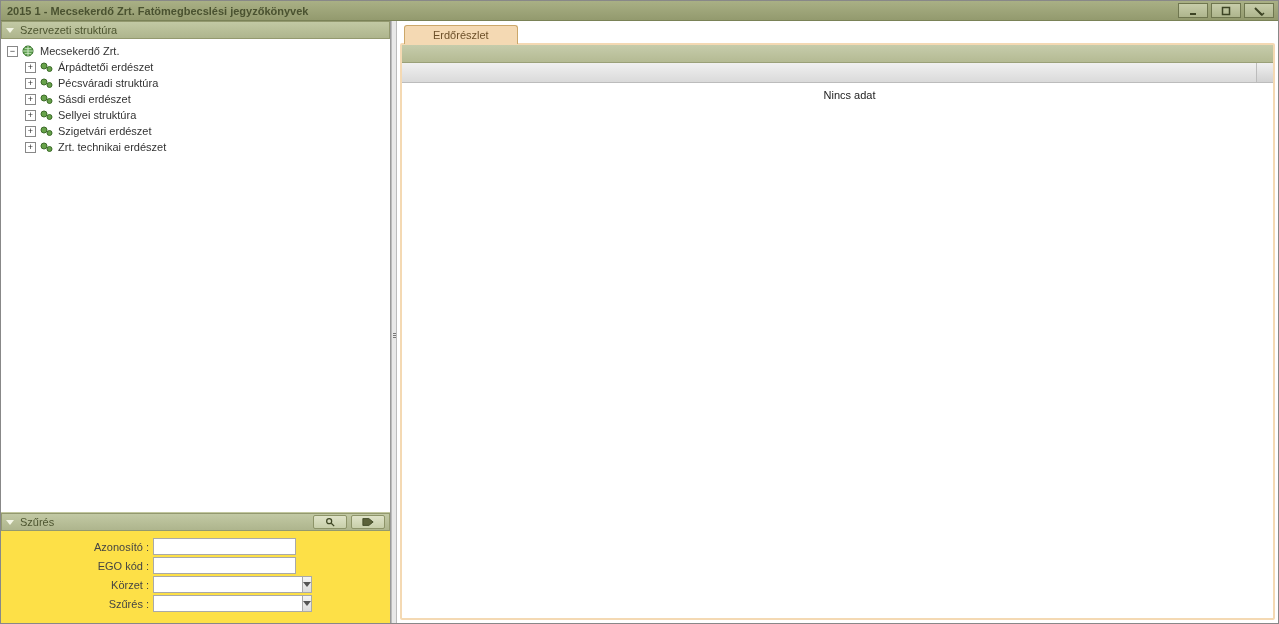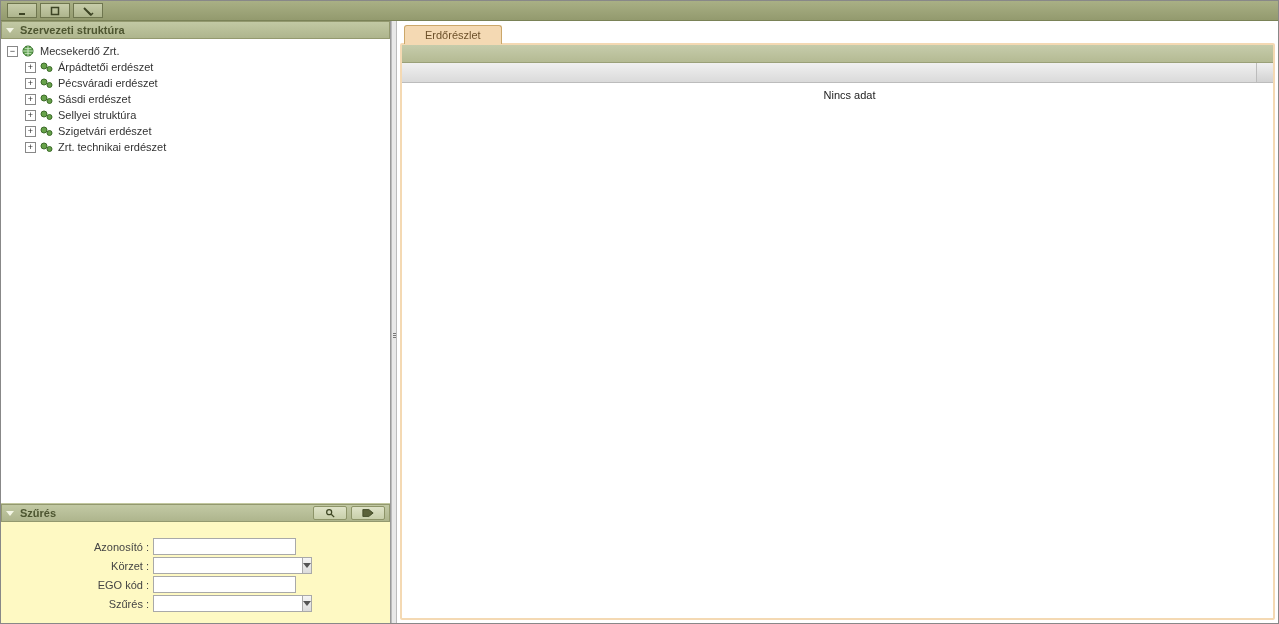--- a/index.html
+++ b/index.html
@@ -75,21 +75,21 @@
     background: #fff;
     padding: 3px;
   }
   .panel-header {
     height: 18px;
     background: linear-gradient(to bottom,#c2c9a4,#aeb58d);
     border: 1px solid #93996f;
     display: flex;
     align-items: center;
     color: #4d5530;
-    font-weight: bold;
+    font-weight: normal;
     font-size: 11px;
     padding-left: 4px;
     gap: 6px;
   }
   .panel-header .chev {
     width: 0; height: 0;
     border-left: 4px solid transparent;
     border-right: 4px solid transparent;
     border-top: 5px solid #f4f6e6;
   }
@@ -137,25 +137,25 @@
     line-height: 1;
     color: #333;
     background: #fff;
     cursor: pointer;
     flex-shrink: 0;
   }
   .node-icon { width: 14px; height: 12px; flex-shrink:0; }
   .node-icon.globe svg{ width:12px;height:12px; }
   .node-icon.gears svg{ width:14px;height:12px; }
   .filter-panel {
-    background: #fef9c3;
+    background: #fde047;
     border-top: 1px solid #c2c79f;
   }
   .filter-body {
-    padding: 15px 8px 10px 8px;
+    padding: 6px 8px 10px 8px;
   }
   .filter-row {
     display: flex;
     align-items: center;
     height: 19px;
     gap: 4px;
   }
   .filter-label {
     width: 140px;
     text-align: right;
@@ -192,21 +192,21 @@
   }
   
   .tabstrip {
     height: 19px;
     display: flex;
     align-items: flex-end;
     padding-left: 4px;
   }
   .tab {
     height: 19px;
-    padding: 0 20px;
+    padding: 0 28px;
     background: #f4d9b3;
     border: 1px solid #cba76a;
     border-top-left-radius: 3px;
     border-top-right-radius: 3px;
     border-bottom: none;
     display: flex;
     align-items: center;
     font-size: 11px;
     color: #6c5029;
     cursor: pointer;
@@ -248,20 +248,21 @@
     color: #222;
     margin-left: 24px;
   }
 </style>
 </head>
 <body>
 
 <div class="app">
 
   <div class="titlebar">
+    <span class="titlebar-title">2015 1 - Mecsekerdő Zrt. Fatömegbecslési jegyzőkönyvek</span>
     <div class="titlebar-buttons">
       <div class="titlebar-btn">
         <svg viewBox="0 0 12 12">
             <line x1="3" y1="9" x2="9" y2="9" stroke="#3d4425" stroke-width="2"></line>
           </svg>
       </div>
       <div class="titlebar-btn">
         <svg viewBox="0 0 12 12">
             <rect x="2.5" y="2.5" width="7" height="7" fill="none" stroke="#3d4425" stroke-width="1.5"></rect>
           </svg>
@@ -311,21 +312,21 @@
                 </li>
               <li>
                   <div class="tree-row">
                 <span class="expander">+</span>
                 <span class="node-icon gears">
                   <svg viewBox="0 0 14 12">
                         <circle cx="4" cy="5" r="3" fill="#67a24a" stroke="#3c6b29"></circle>
                         <circle cx="9.5" cy="8" r="2.5" fill="#67a24a" stroke="#3c6b29"></circle>
                       </svg>
                 </span>
-                <span>Pécsváradi erdészet</span>
+                <span>Pécsváradi struktúra</span>
               </div>
                 </li>
               <li>
                   <div class="tree-row">
                 <span class="expander">+</span>
                 <span class="node-icon gears">
                   <svg viewBox="0 0 14 12">
                         <circle cx="4" cy="5" r="3" fill="#67a24a" stroke="#3c6b29"></circle>
                         <circle cx="9.5" cy="8" r="2.5" fill="#67a24a" stroke="#3c6b29"></circle>
                       </svg>
@@ -391,31 +392,31 @@
                 </svg>
             </div>
           </div>
         </div>
         <div class="filter-body">
           <div class="filter-row">
             <span class="filter-label">Azonosító :</span>
             <input class="filter-input" value="" style="">
           </div>
           <div class="filter-row">
+            <span class="filter-label">EGO kód :</span>
+            <input class="filter-input" value="" style="">
+          </div>
+          <div class="filter-row">
             <span class="filter-label">Körzet :</span>
             <div class="combo-wrap">
               <input class="filter-input" value="" style="">
               <div class="combo-btn">
                   <span class="tri"></span>
                 </div>
             </div>
-          </div>
-          <div class="filter-row">
-            <span class="filter-label">EGO kód :</span>
-            <input class="filter-input" value="" style="">
           </div>
           <div class="filter-row">
             <span class="filter-label">Szűrés :</span>
             <div class="combo-wrap">
               <input class="filter-input" value="" style="">
               <div class="combo-btn">
                   <span class="tri"></span>
                 </div>
             </div>
           </div>

